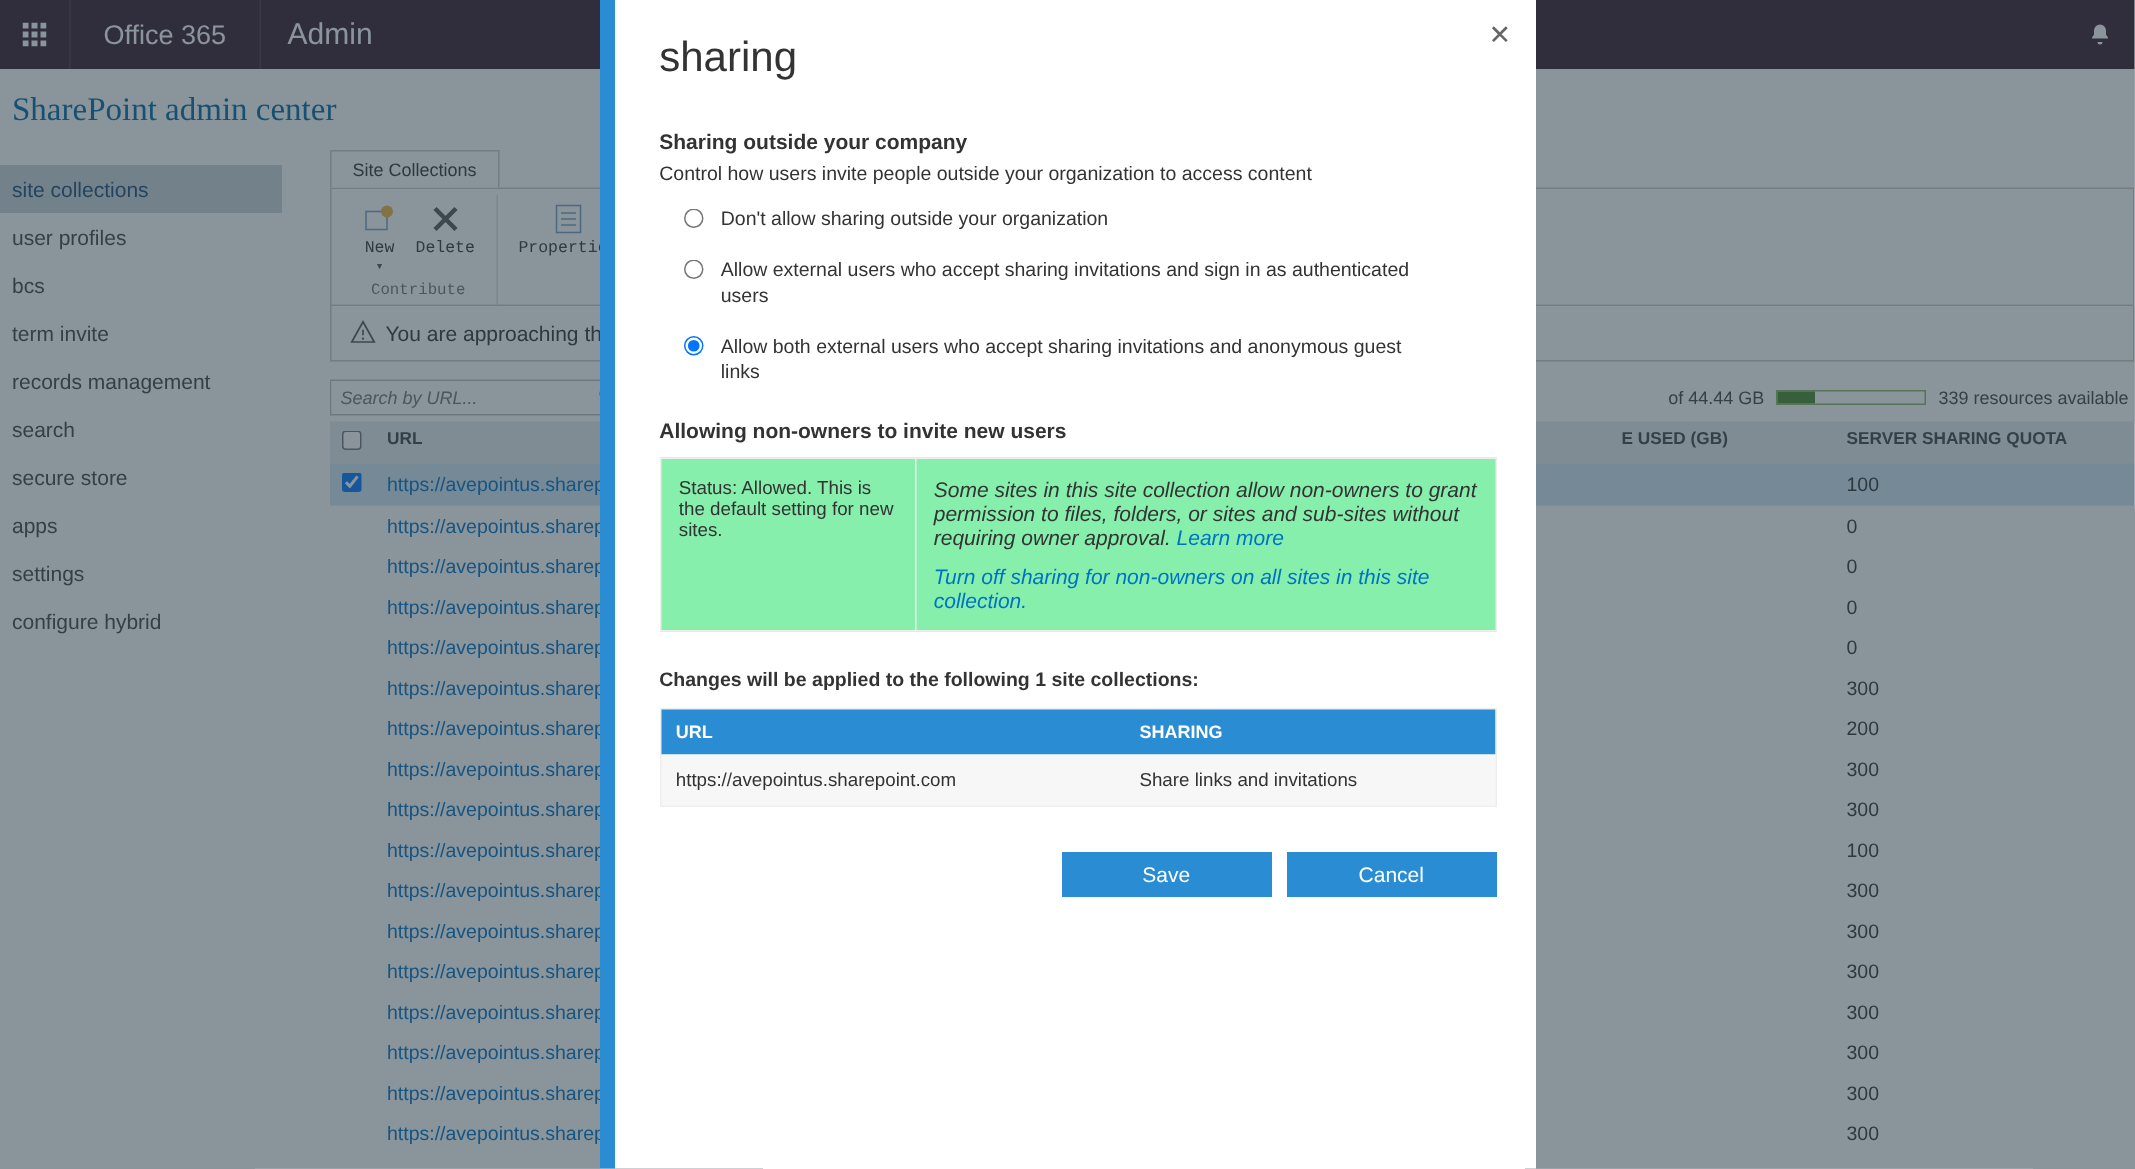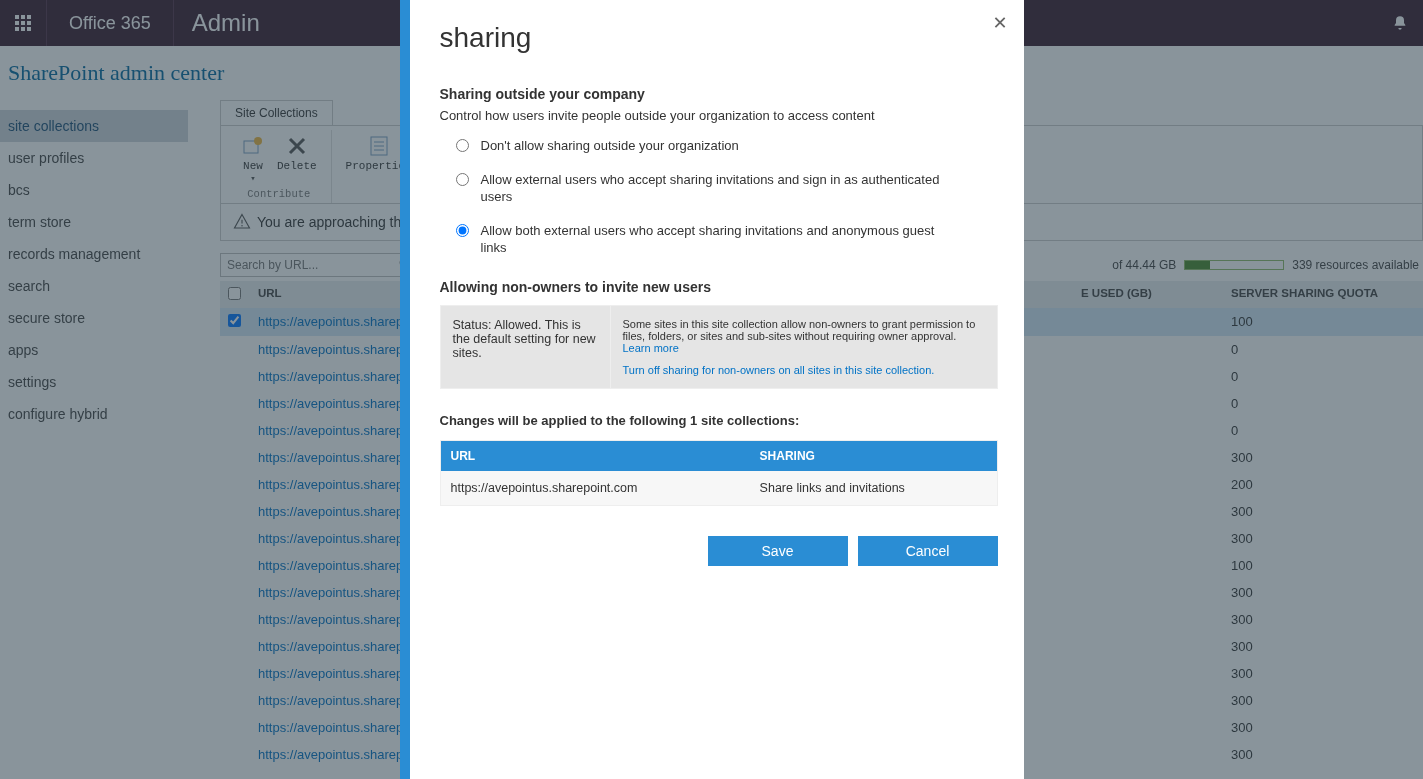--- a/index.html
+++ b/index.html
@@ -4,21 +4,21 @@
 <style>
 * { box-sizing: border-box; margin: 0; padding: 0; }
 body { font-family: "Segoe UI", Arial, sans-serif; font-size: 13px; color: #333; background: #fff; overflow: hidden; }
 
 
 .suite-bar { height: 46px; background: #3b1b2e; color: #fff; display: flex; align-items: center; }
 .suite-bar .waffle { width: 46px; height: 46px; background: #3b1b2e; display: flex; align-items: center; justify-content: center; cursor: pointer; }
 .suite-bar .waffle svg { fill: #fff; }
 .suite-bar .divider { width: 1px; height: 46px; background: #56324a; }
 .suite-bar .brand { padding: 0 22px; font-size: 18px; }
-.suite-bar .title { padding: 0 18px; font-size: 24px; font-weight: 300; }
+.suite-bar .title { padding: 0 18px; font-size: 20px; font-weight: 300; }
 .suite-bar .spacer { flex: 1; }
 .suite-bar .bell { width: 46px; display: flex; align-items: center; justify-content: center; cursor: pointer; }
 .suite-bar .bell svg { fill: #fff; }
 
 
 .page-header { padding: 14px 8px 18px 8px; font-size: 22px; color: #0369a1; font-weight: 300; font-family: Liberation Serif, serif; }
 
 
 .left-nav { position: absolute; left: 0; top: 110px; width: 188px; }
 .left-nav a { display: block; padding: 8px 8px; color: #444; text-decoration: none; font-size: 14px; cursor: pointer; }
@@ -37,21 +37,21 @@
 .ribbon-btn { display: flex; flex-direction: column; align-items: center; padding: 2px 6px; cursor: pointer; font-size: 11px; color: #363636; }
 .ribbon-btn .ico { height: 28px; display: flex; align-items: center; justify-content: center; }
 .ribbon-group-label { font-size: 10.5px; color: #777; padding: 2px 0 3px 0; text-align: center; }
 .ribbon-btn .caret::after { content: " ▾"; font-size: 9px; color: #555; }
 
 .warning { border: 1px solid #ccc; border-top: none; padding: 9px 12px; font-size: 14px; color: #333; display: flex; align-items: center; }
 .warning svg { margin-right: 6px; flex: none; }
 
 .search-row { display: flex; align-items: center; margin: 12px 0 4px 0; }
 .search-box { border: 1px solid #bfbfbf; display: flex; align-items: center; width: 200px; }
-.search-box input { border: none; outline: none; padding: 4px 6px; font-size: 12px; flex: 1; color: #888; }
+.search-box input { border: none; outline: none; padding: 4px 6px; font-size: 12px; flex: 1; font-style: italic; color: #888; }
 .search-box .sicon { padding: 0 8px; color: #777; }
 .resource-bar { margin-left: auto; display: flex; align-items: center; font-size: 12px; color: #444; padding-right: 4px; }
 .meter { width: 100px; height: 10px; border: 1px solid #8fba68; margin: 0 8px; position: relative; }
 .meter .fill { position: absolute; left: 0; top: 0; bottom: 0; background: #4a8a2a; width: 25%; }
 
 .grid { width: 100%; }
 .grid-head { display: flex; background: #e9edef; color: #444; font-weight: 600; font-size: 11.5px; }
 .grid-head > div, .grid-row > div { padding: 6px 8px; }
 .col-check { width: 30px; flex: none; }
 .col-url { flex: 1; color: #0072c6; }
@@ -69,23 +69,23 @@
 .modal .accent { width: 10px; background: #2a8dd4; flex: none; }
 .modal .panel { flex: 1; padding: 22px 26px 28px 30px; position: relative; font-size: 13px; color: #333; }
 .modal .close { position: absolute; right: 16px; top: 12px; font-size: 18px; color: #666; cursor: pointer; }
 .modal h1 { font-size: 28px; font-weight: 300; color: #333; margin-bottom: 32px; }
 .modal h2 { font-size: 14px; font-weight: 700; margin-bottom: 6px; }
 .modal .sub { color: #333; margin-bottom: 14px; }
 .modal .radio-row { display: flex; align-items: flex-start; margin: 8px 0 16px 16px; max-width: 500px; }
 .modal .radio-row input { margin-top: 2px; margin-right: 12px; flex: none; }
 .modal .radio-row label { line-height: 1.35; }
 
-.status-box { display: flex; border: 1px solid #eee; background: #e5e5e5; margin-top: 10px; }
+.status-box { display: flex; border: 1px solid #eee; background: #86efac; margin-top: 10px; }
 .status-box .left { width: 170px; padding: 12px; border-right: 1px solid #eee; font-size: 12.5px; }
-.status-box .right { flex: 1; padding: 12px; font-size: 11px; }
+.status-box .right { flex: 1; padding: 12px; font-size: 14px; font-style: italic; }
 .status-box a { color: #0072c6; text-decoration: none; cursor: pointer; }
 
 .applied { margin-top: 24px; font-weight: 700; font-size: 13px; }
 
 .site-table { margin-top: 12px; width: 100%; border: 1px solid #eee; border-collapse: collapse; }
 .site-table th { background: #2a8dd4; color: #fff; text-align: left; padding: 8px 10px; font-size: 12px; font-weight: 600; }
 .site-table td { padding: 10px; font-size: 12.5px; background: #f7f7f7; }
 
 .modal-btns { display: flex; justify-content: flex-end; margin-top: 30px; }
 .modal-btns button { background: #2a8dd4; color: #fff; border: none; padding: 7px 0; width: 140px; font-size: 14px; margin-left: 10px; cursor: pointer; }
@@ -118,21 +118,21 @@
       </svg>
   </div>
 </div>
 
 <div class="page-header">SharePoint admin center</div>
 
 <div class="left-nav" id="left-nav">
     <a class="active">site collections</a>
     <a>user profiles</a>
     <a>bcs</a>
-    <a>term store</a>
+    <a>term invite</a>
     <a>records management</a>
     <a>search</a>
     <a>secure store</a>
     <a>apps</a>
     <a>settings</a>
     <a>configure hybrid</a>
   </div>
 
 <div class="content">
   <div class="tab-row">

